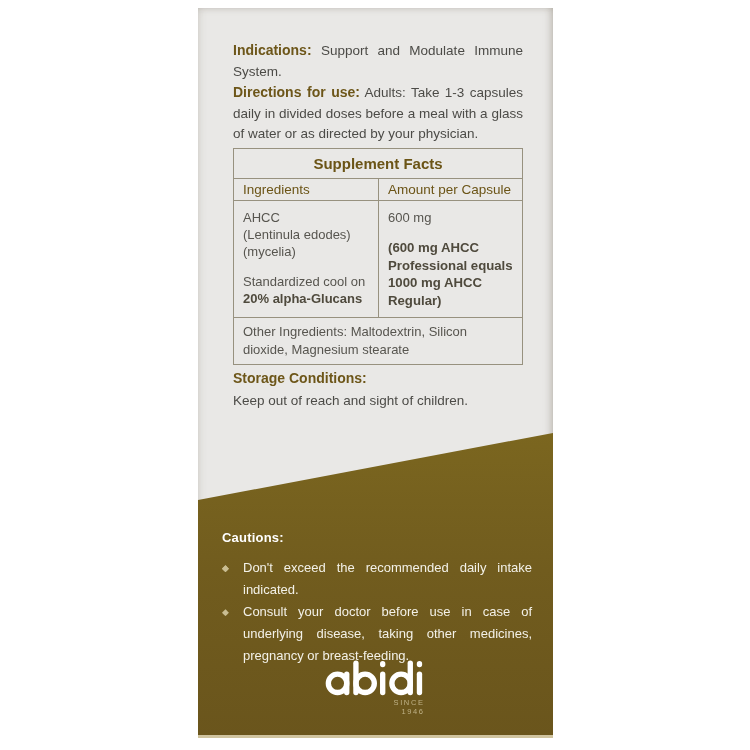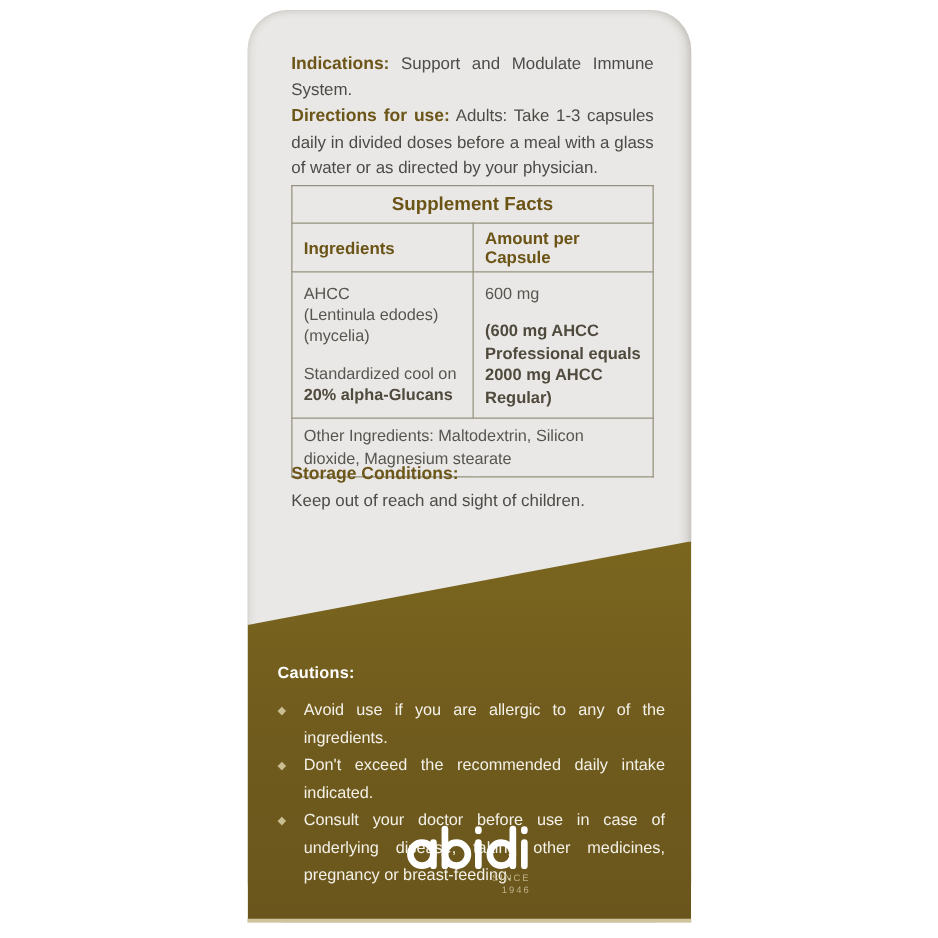--- a/index.html
+++ b/index.html
@@ -4,35 +4,35 @@
 <style>
   * { margin:0; padding:0; box-sizing:border-box; }
   html,body { width:750px; height:750px; background:#ffffff;
               font-family:"Liberation Sans","DejaVu Sans",sans-serif; }
   .stage { position:relative; width:750px; height:750px; background:#ffffff; overflow:hidden; }
 
   .box { position:absolute; left:198px; top:8px; width:355px; height:730px;
          background:#e9e8e6;
          box-shadow: inset -6px 0 9px -5px rgba(105,95,75,.40),
                      inset 5px 0 8px -5px rgba(105,95,75,.22),
-                     inset 0 5px 8px -5px rgba(105,95,75,.18); border-radius: 32px; }
+                     inset 0 5px 8px -5px rgba(105,95,75,.18); }
 
   
   .intro { position:absolute; left:35px; top:32px; width:290px; }
   .intro p { font-size:13.5px; line-height:20.5px; color:#4c4b47; text-align:justify; }
   .lbl { font-weight:bold; color:#6d5619; font-size:14px; }
 
   
   table.facts { position:absolute; left:35px; top:140px; width:289px;
                 border-collapse:collapse; table-layout:fixed; }
   table.facts td, table.facts th { border:1px solid #97917f; vertical-align:top; }
   .facts .title-cell { height:30px; text-align:center; vertical-align:middle;
                        font-size:15px; font-weight:bold; color:#6b5416; }
-  .facts .head-cell  { height:39px; vertical-align:middle; padding:0 9px;
-                       font-size:13.5px; font-weight:bold; color:#6b5416; text-align:left; }
+  .facts .head-cell  { height:22px; vertical-align:middle; padding:0 9px;
+                       font-size:13.5px; font-weight:normal; color:#6b5416; text-align:left; }
   .facts .body-cell  { height:100px; padding:8px 9px; font-size:13px;
                        line-height:17px; color:#57554f; }
   .facts .gap { height:13px; }
   .facts .bold-note { font-weight:bold; color:#4f4a3d; font-size:13.2px; line-height:17.5px; }
   .facts .bold-line { font-weight:bold; color:#4f4a3d; }
   .facts .other-cell { height:40px; padding:5px 9px; font-size:13px;
                        line-height:18px; color:#57554f; }
   .col-ing { width:145px; } .col-amt { width:144px; }
 
   
@@ -93,42 +93,41 @@
             <div>AHCC</div>
             <div>(Lentinula edodes)</div>
             <div>(mycelia)</div>
             <div class="gap"></div>
             <div>Standardized cool on</div>
             <div class="bold-line">20% alpha-Glucans</div>
           </td>
           <td class="body-cell">
             <div>600 mg</div>
             <div class="gap"></div>
-            <div class="bold-note">(600 mg AHCC Professional equals 2000 mg AHCC Regular)</div>
+            <div class="bold-note">(600 mg AHCC Professional equals 1000 mg AHCC Regular)</div>
           </td>
         </tr>
         <tr>
           <td class="other-cell" colspan="2">Other Ingredients: Maltodextrin, Silicon dioxide, Magnesium stearate</td>
         </tr>
       </tbody>
     </table>
 
     <div class="storage">
       <div class="stor-label">Storage Conditions:</div>
       <p>Keep out of reach and sight of children.</p>
     </div>
 
     <div class="gold"></div>
 
     <div class="cautions">
       <div class="cau-label">Cautions:</div>
       <ul>
         <li>
           <span class="diamond">◆</span>
-          <span>Avoid use if you are allergic to any of the ingredients.</span>
         </li>
         <li>
           <span class="diamond">◆</span>
           <span>Don't exceed the recommended daily intake indicated.</span>
         </li>
         <li>
           <span class="diamond">◆</span>
           <span>Consult your doctor before use in case of underlying disease, taking other medicines, pregnancy or breast-feeding.</span>
         </li>
       </ul>

